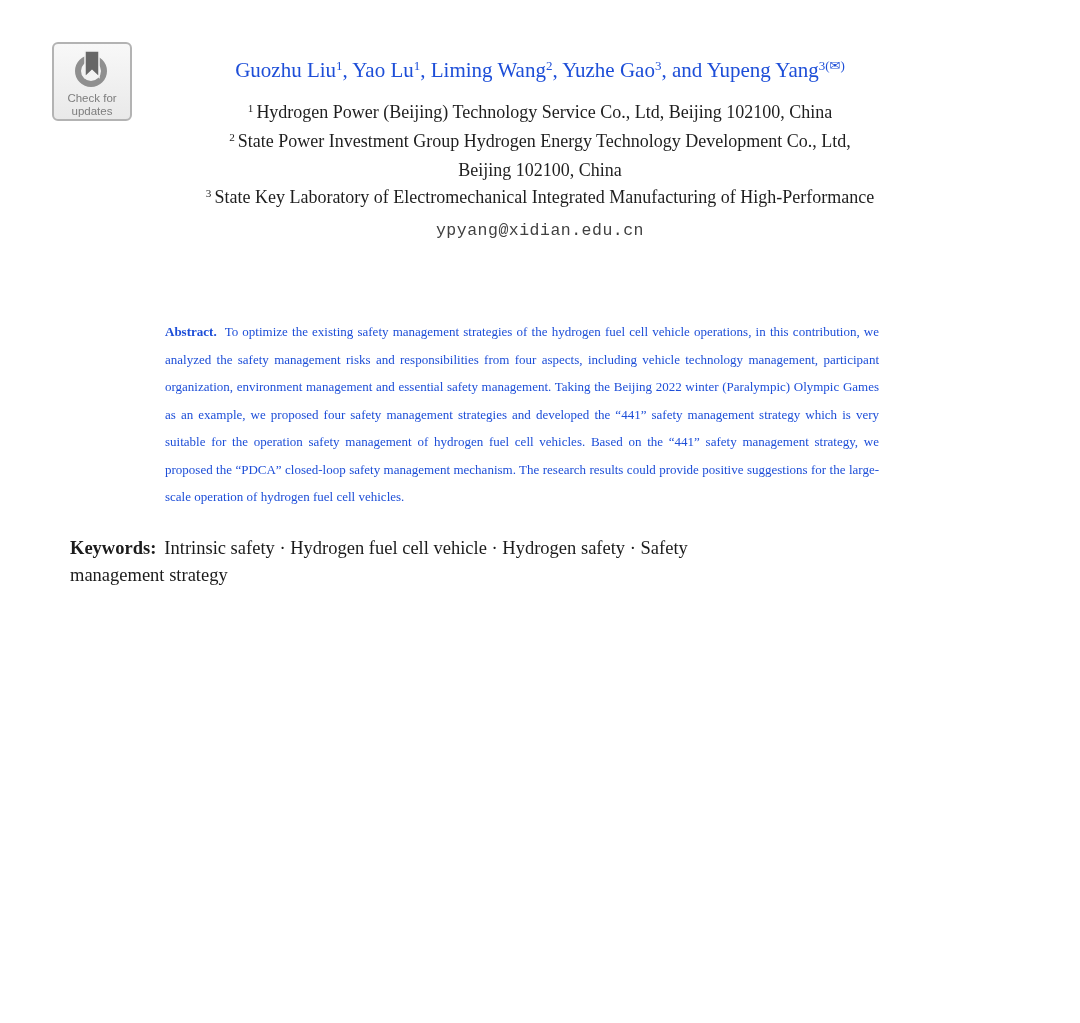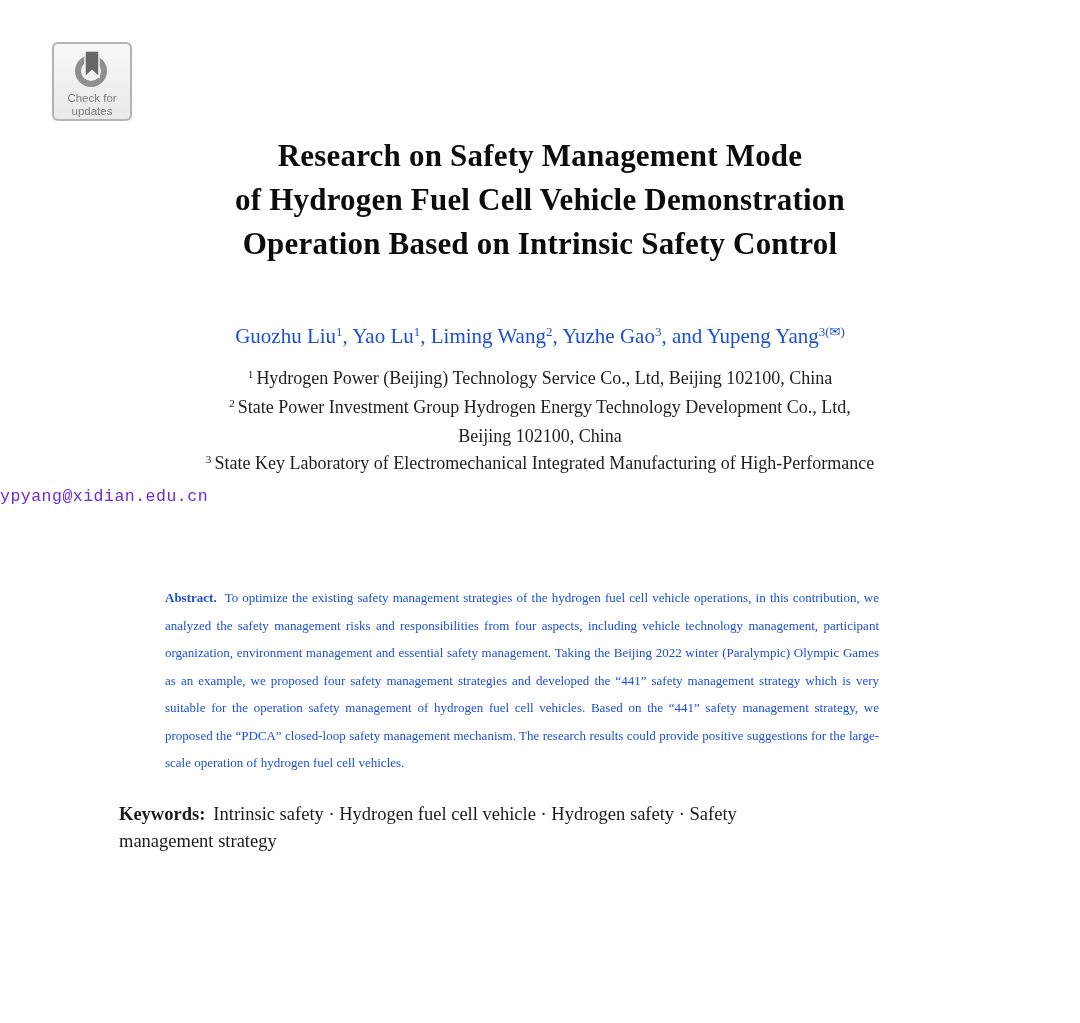--- a/index.html
+++ b/index.html
@@ -72,39 +72,39 @@
     text-align: center;
     font-size: 18px;
     line-height: 27px;
     color: #1e1e1e;
   }
   .aff-sup { margin-right: 3px; }
 
   
   .email {
     margin-top: 4px;
-    text-align: left;
+    text-align: center;
     font-family: "Liberation Mono", monospace;
     font-size: 16.5px;
     line-height: 27px;
     letter-spacing: 0.5px;
-    color: #6d28d9;
+    color: #404040;
   }
 
   
   .abstract {
     margin: 74px 0 0 165px;
     width: 714px;
     font-size: 13px;
     line-height: 27.5px;
     text-align: justify;
     color: #1d4ed8;
   }
   .keywords {
-    margin: 24px 0 0 119px;
+    margin: 24px 0 0 70px;
     width: 714px;
     font-size: 18.5px;
     line-height: 27.5px;
     text-align: left;
     color: #1b1b1b;
   }
   .block-label { font-weight: bold; }
   .label-gap { display: inline-block; width: 8px; }
 </style>
 </head>
@@ -116,25 +116,20 @@
     <svg class="badge-icon" viewBox="0 0 42 42">
       <circle cx="20" cy="22" r="13" fill="none" stroke="#8f8f8f" stroke-width="6"></circle>
       <path d="M14 2 L28 2 L28 28 L21 21.5 L14 28 Z" fill="#666666" stroke="#f2f2f2" stroke-width="1.5"></path>
     </svg>
     <div class="badge-text">
       <div>Check for</div>
       <div>updates</div>
     </div>
   </div>
 
-  <div class="title">
-    <div>Research on Safety Management Mode</div>
-    <div>of Hydrogen Fuel Cell Vehicle Demonstration</div>
-    <div>Operation Based on Intrinsic Safety Control</div>
-  </div>
 
   <div class="authors"><span>Guozhu Liu</span><span class="sup">1</span><span>, Yao Lu</span><span class="sup">1</span><span>, Liming Wang</span><span class="sup">2</span><span>, Yuzhe Gao</span><span class="sup">3</span><span>, and Yupeng Yang</span><span class="sup">3(✉)</span></div>
 
   <div class="affiliations">
       <div>
         <div><span class="sup aff-sup">1</span>Hydrogen Power (Beijing) Technology Service Co., Ltd, Beijing 102100, China</div>
       </div>
       <div>
         <div><span class="sup aff-sup">2</span>State Power Investment Group Hydrogen Energy Technology Development Co., Ltd,</div>
         <div>Beijing 102100, China</div>

